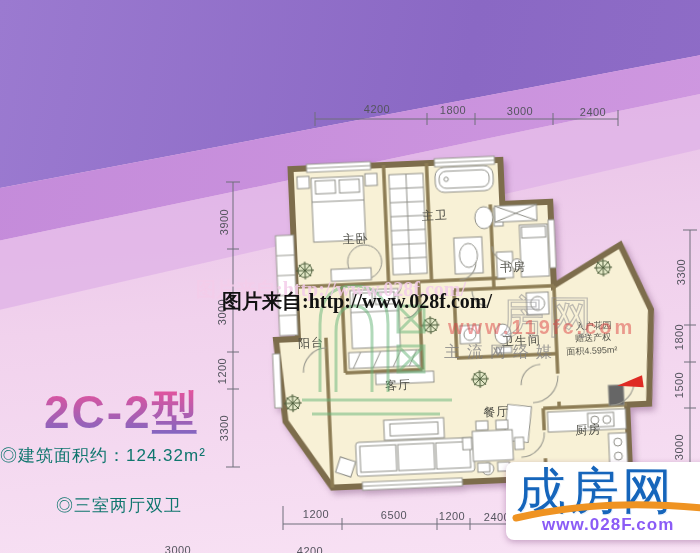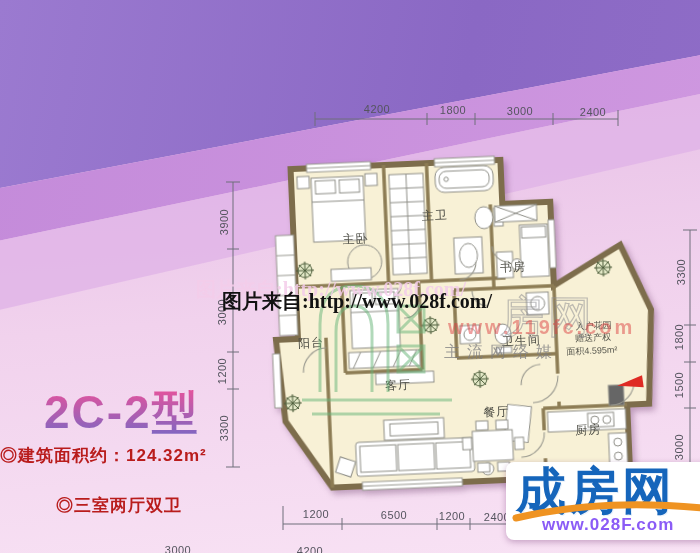--- a/index.html
+++ b/index.html
@@ -40,28 +40,28 @@
      opacity:.75;letter-spacing:7px;white-space:nowrap;}
   .wm-outline{position:absolute;left:500px;top:288px;font-size:44px;font-weight:normal;
      color:transparent;-webkit-text-stroke:1.2px rgba(140,140,145,.55);
      letter-spacing:4px;white-space:nowrap;}
   .wm-green{position:absolute;left:292px;top:262px;width:180px;height:165px;opacity:.5;}
   
   .unit-title{position:absolute;left:44px;top:382px;font-size:46px;font-weight:900;
      letter-spacing:2px;background:linear-gradient(180deg,#e0549e 15%,#7a68c4 90%);
      -webkit-background-clip:text;background-clip:text;color:transparent;
      -webkit-text-fill-color:transparent;}
-  .spec{position:absolute;font-size:17px;font-weight:bold;color:#b91c1c;
+  .spec{position:absolute;font-size:17px;font-weight:normal;color:#0f766e;
      letter-spacing:1px;white-space:nowrap;}
   .spec1{left:0px;top:444px;}
   .spec2{left:56px;top:494px;}
   
   .logo-box{position:absolute;left:506px;top:462px;width:212px;height:78px;
      background:#fff;border-radius:8px;box-shadow:0 2px 6px rgba(120,60,120,.4);}
-  .logo-name{position:absolute;left:10px;top:-4px;font-size:50px;font-weight:700;
+  .logo-name{position:absolute;left:10px;top:-4px;font-size:50px;font-weight:400;
      color:#1565bb;letter-spacing:3px;text-shadow:1px 1px 0 #e8f1fb;}
   .logo-url{position:absolute;left:36px;top:53px;font-size:17px;font-weight:bold;
      color:#8b5cf6;letter-spacing:1px;}
   .logo-swoosh{position:absolute;left:0;top:0;}
   
   .arrow{position:absolute;left:616px;top:374px;transform:rotate(-8deg);}
 </style>
 </head>
 <body>
 

